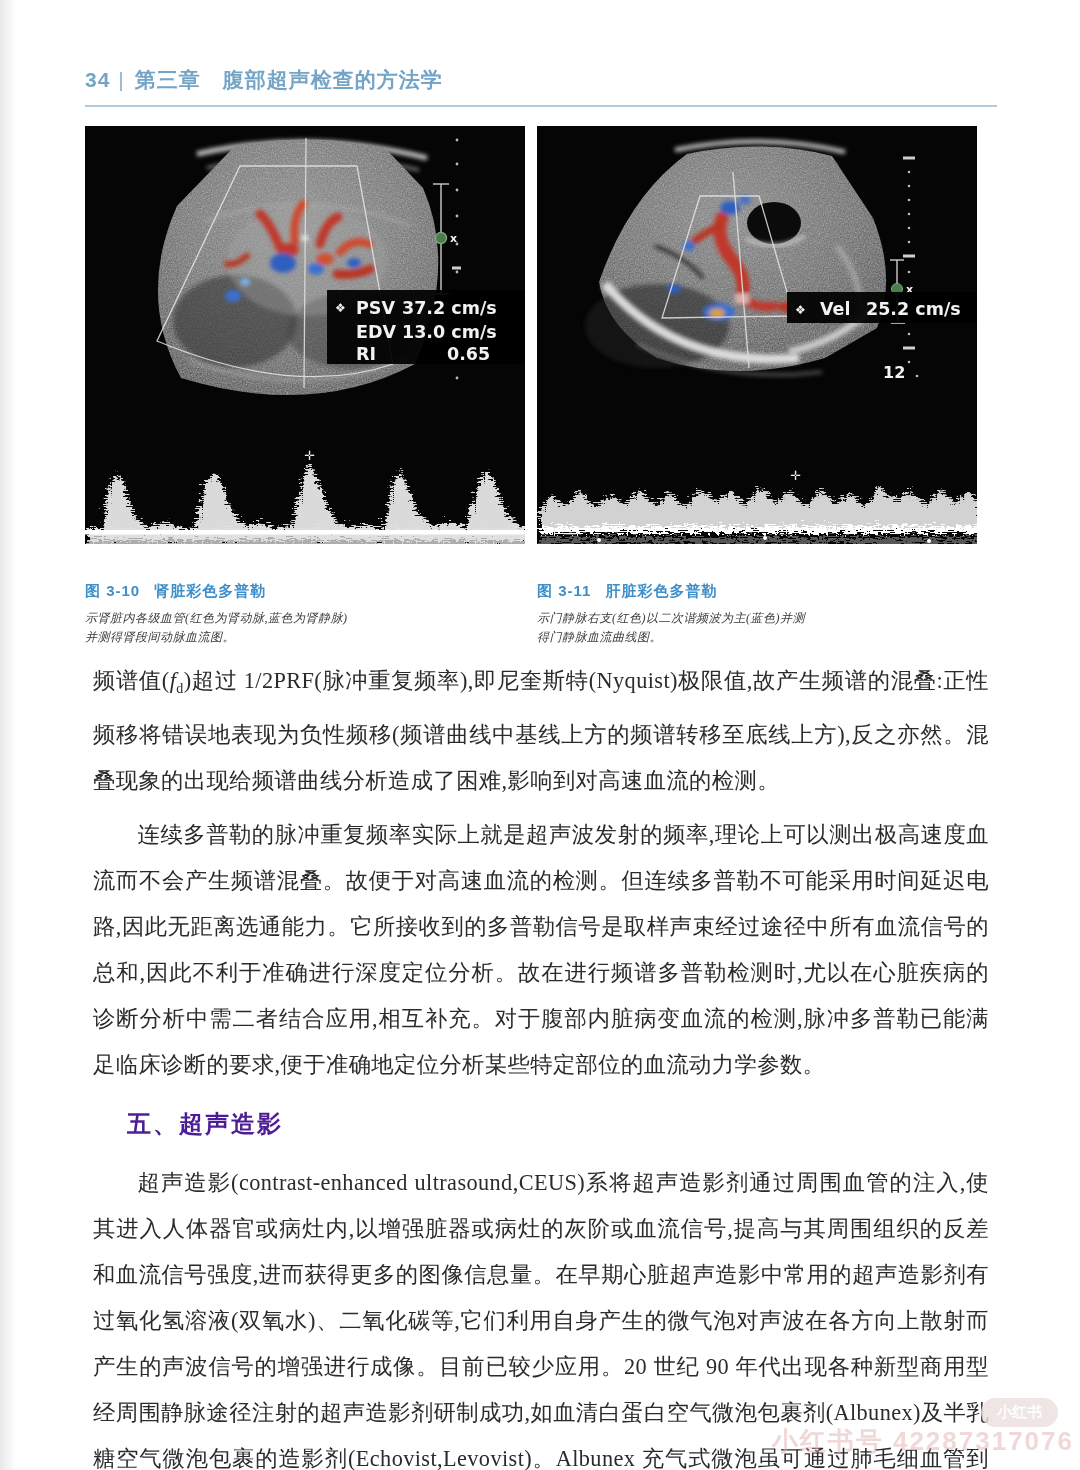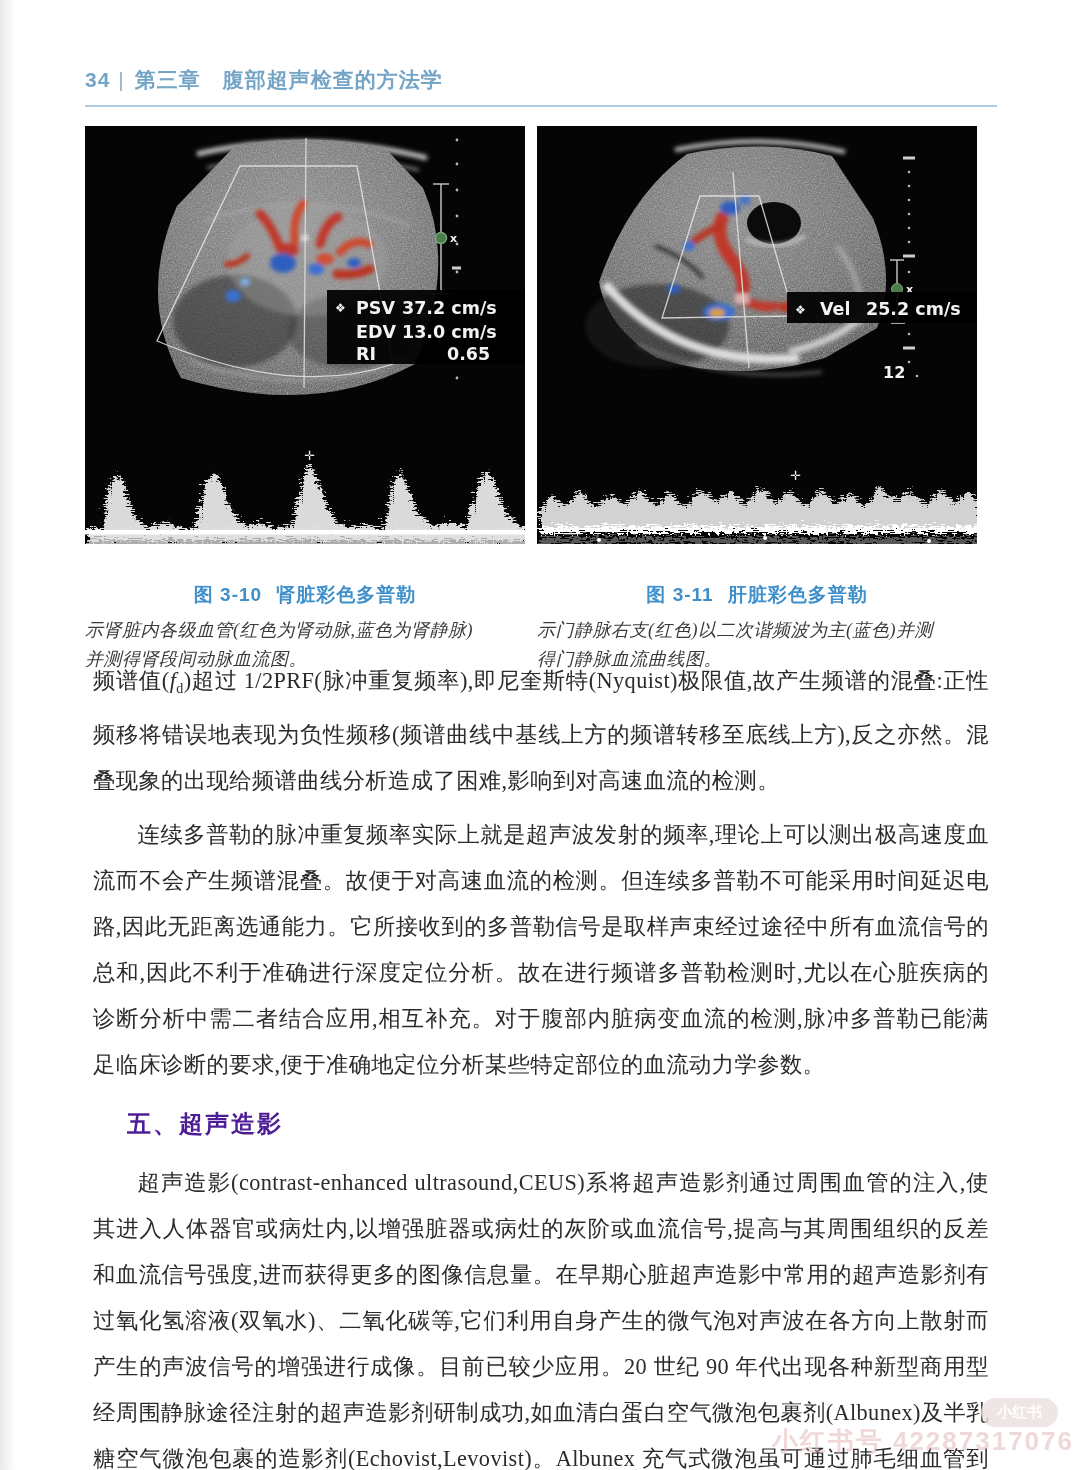--- a/index.html
+++ b/index.html
@@ -19,27 +19,27 @@
     font-weight:bold;font-size:21px;color:#74a4c6;letter-spacing:1px;
   }
   .page-header .divider{margin:0 10px 0 8px;font-weight:normal;color:#8fb4cd;}
   .page-header .chapter{margin-right:22px;}
   
   .figures{position:absolute;top:126px;left:85px;display:flex;gap:12px;}
   figure{margin:0;width:440px;}
   .us-frame{width:440px;height:418px;display:block;background:#000;}
   figcaption{margin-top:9px;}
   .fig-title{
-    text-align:center;color:#3f8fca;font-weight:bold;
+    text-align:left;color:#3f8fca;font-weight:bold;
     font-family:"Liberation Sans","DejaVu Sans",sans-serif;
-    font-size:19px;margin-bottom:6px;letter-spacing:1px;margin-top:38px;
+    font-size:15px;margin-bottom:6px;letter-spacing:1px;margin-top:38px;
   }
   .fig-title .fig-label{margin-right:14px;}
   .fig-desc{
-    font-size:18px;line-height:1.62;color:#3a3a3a;
+    font-size:12px;line-height:1.62;color:#3a3a3a;
     font-style:italic;letter-spacing:.5px;margin-top:8px;
   }
   
   .bodytext{position:absolute;top:650px;left:85px;width:912px;}
   .bodytext p{
     margin:8px;font-size:22.3px;line-height:46px;
     text-align:justify;letter-spacing:.4px;
   }
   .p-indent{text-indent:2em;}
   .bodytext sub{font-size:14px;}

